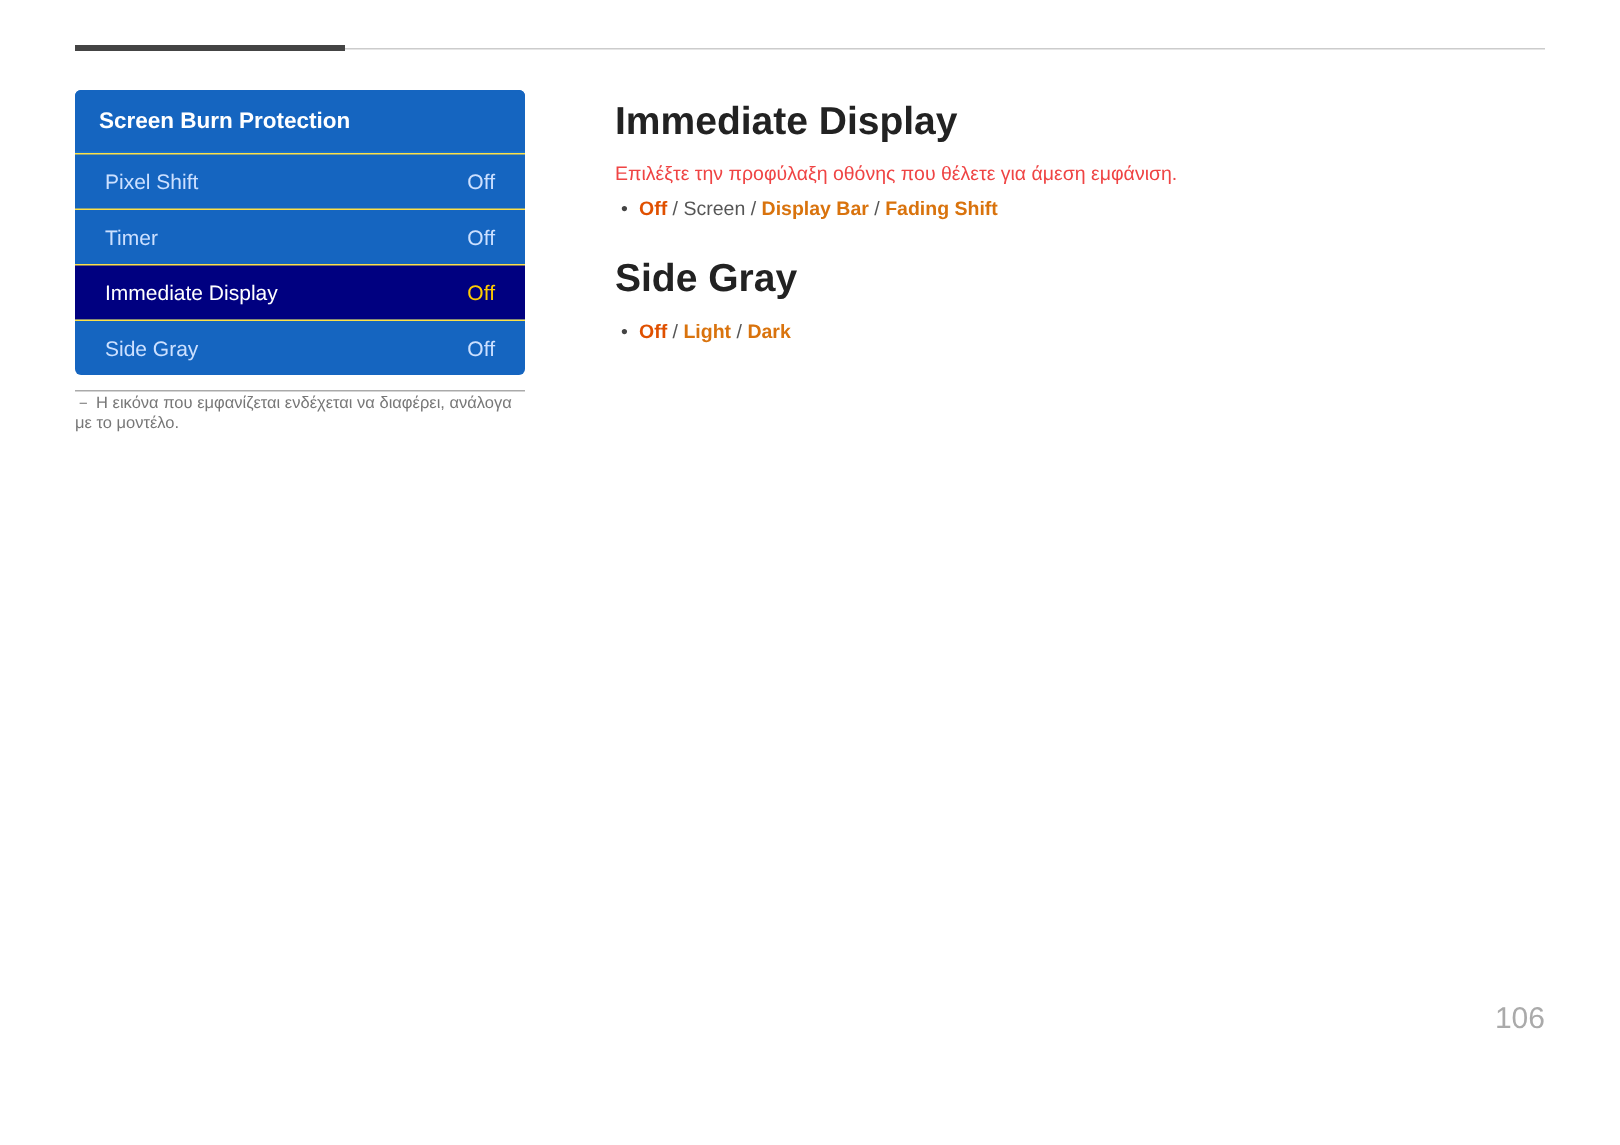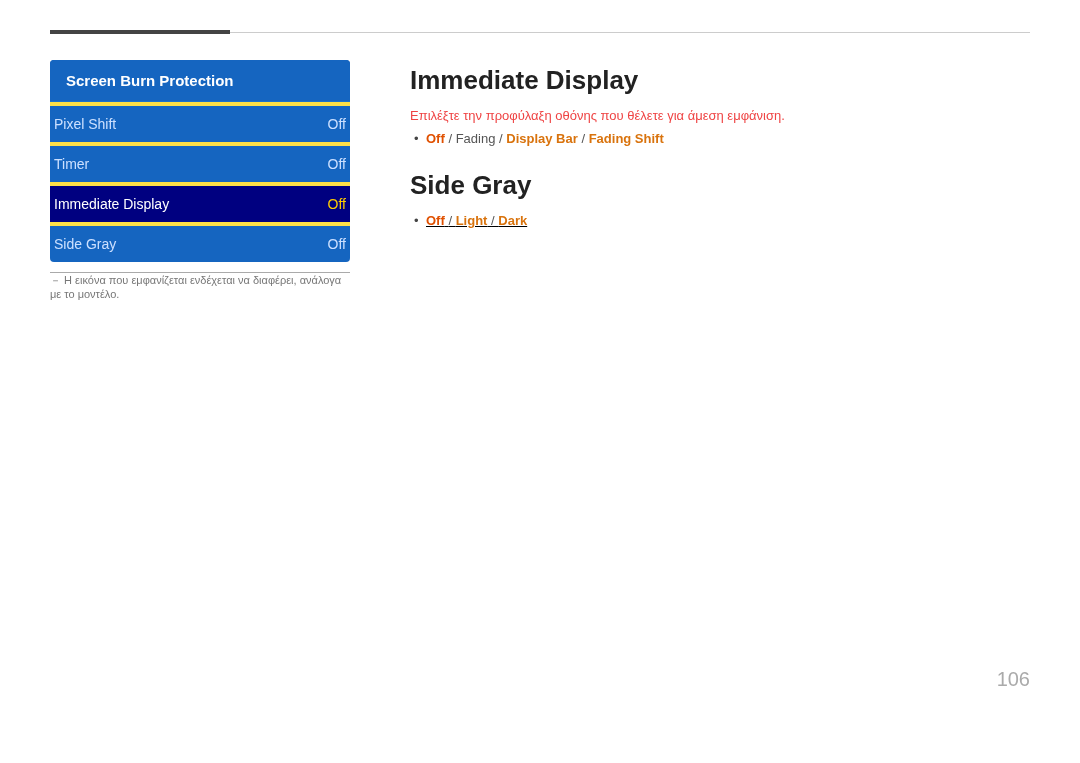--- a/index.html
+++ b/index.html
@@ -72,24 +72,24 @@
       font-size: 15px;
       font-weight: bold;
       padding: 12px 16px;
       border-bottom: 1px solid #1a72cc;
     }
 
     .menu-item {
       display: flex;
       justify-content: space-between;
       align-items: center;
-      padding: 10px 4px;
+      padding: 10px 20px;
       color: #cce0ff;
       font-size: 14px;
-      border-top: 4px solid #fde047;
+      border-top: 1px solid #fde047;
     }
 
     .menu-item.active {
       background: #000080;
       color: #ffffff;
     }
 
     .menu-item.active .menu-item-label {
       color: #ffffff;
     }
@@ -216,29 +216,29 @@
       <p class="footnote">－ Η εικόνα που εμφανίζεται ενδέχεται να διαφέρει, ανάλογα με το μοντέλο.</p>
     </div>
 
     <div class="right-panel">
 
       <h2 class="section-title">Immediate Display</h2>
       <p class="section-desc">Επιλέξτε την προφύλαξη οθόνης που θέλετε για άμεση εμφάνιση.</p>
       <div class="option-line">
         <span class="opt-off">Off</span>
         <span class="opt-normal"> / </span>
-        <span class="opt-normal">Fading</span>
+        <span class="opt-normal">Screen</span>
         <span class="opt-normal"> / </span>
         <span class="opt-link">Display Bar</span>
         <span class="opt-normal"> / </span>
         <span class="opt-link">Fading Shift</span>
       </div>
 
       <h2 class="section-title">Side Gray</h2>
-      <div class="option-line" style="margin-top:8px;text-decoration:underline;">
+      <div class="option-line" style="margin-top:8px;">
         <span class="opt-off">Off</span>
         <span class="opt-normal"> / </span>
         <span class="opt-link">Light</span>
         <span class="opt-normal"> / </span>
         <span class="opt-link">Dark</span>
       </div>
 
     </div>
   </div>
 

